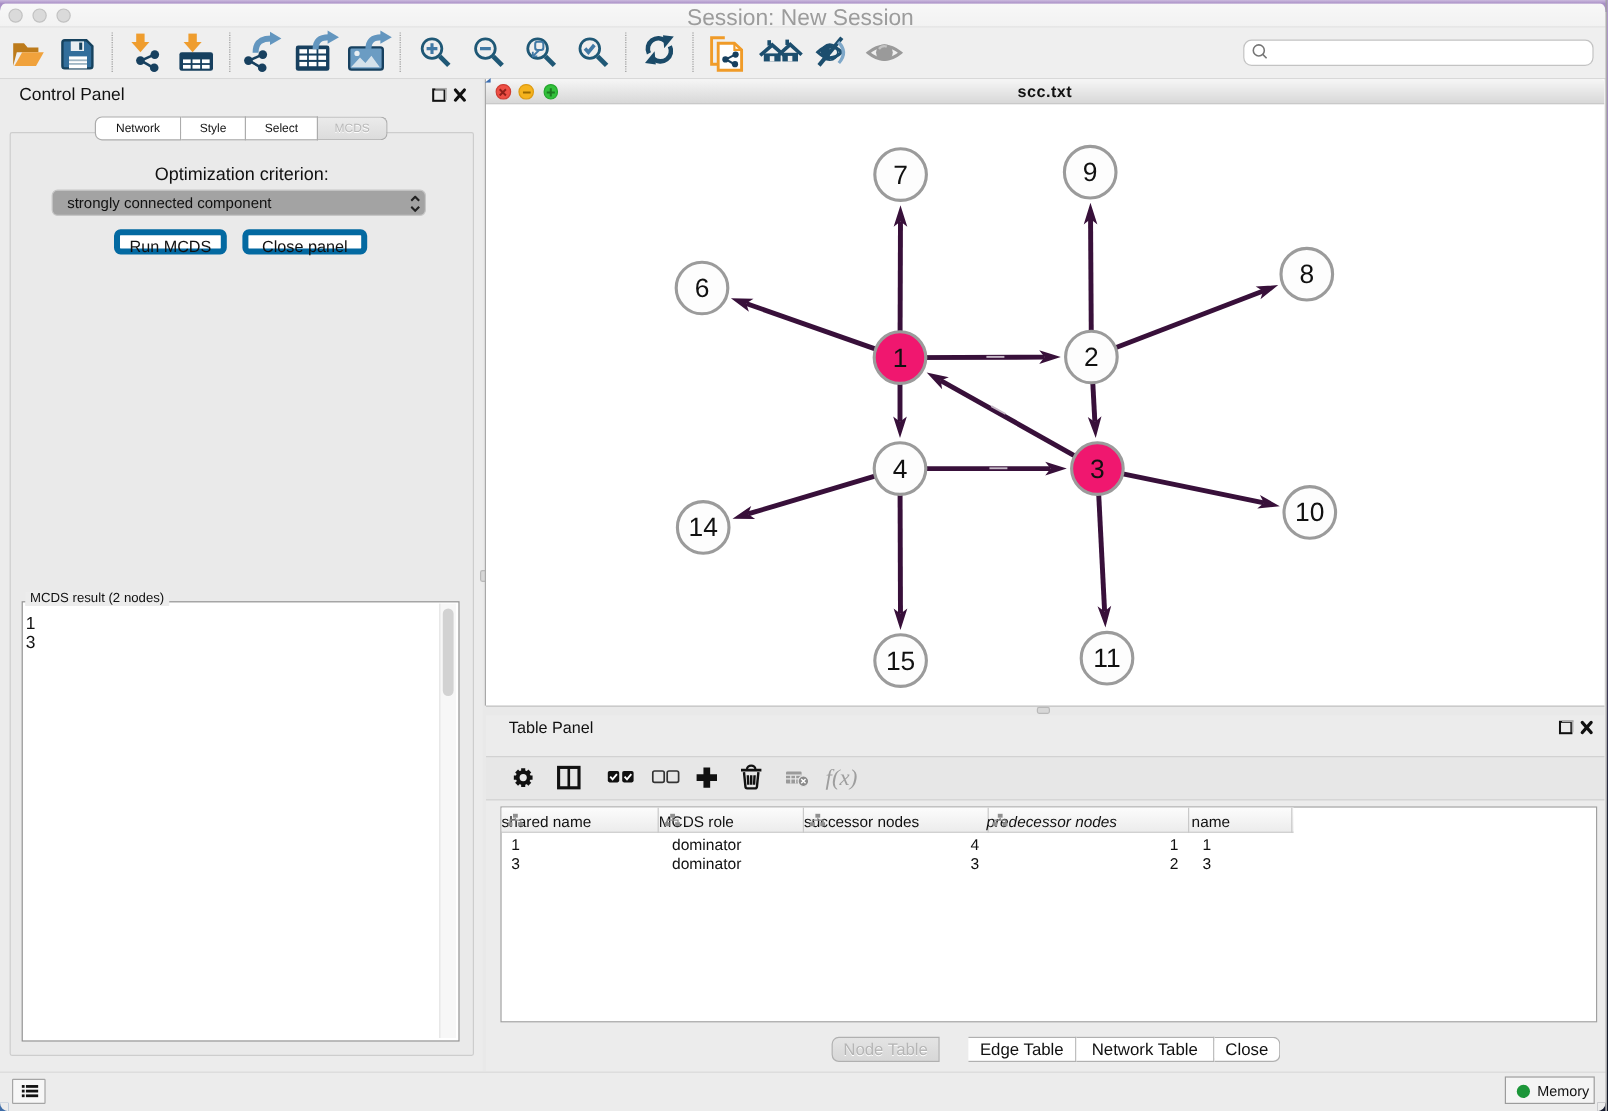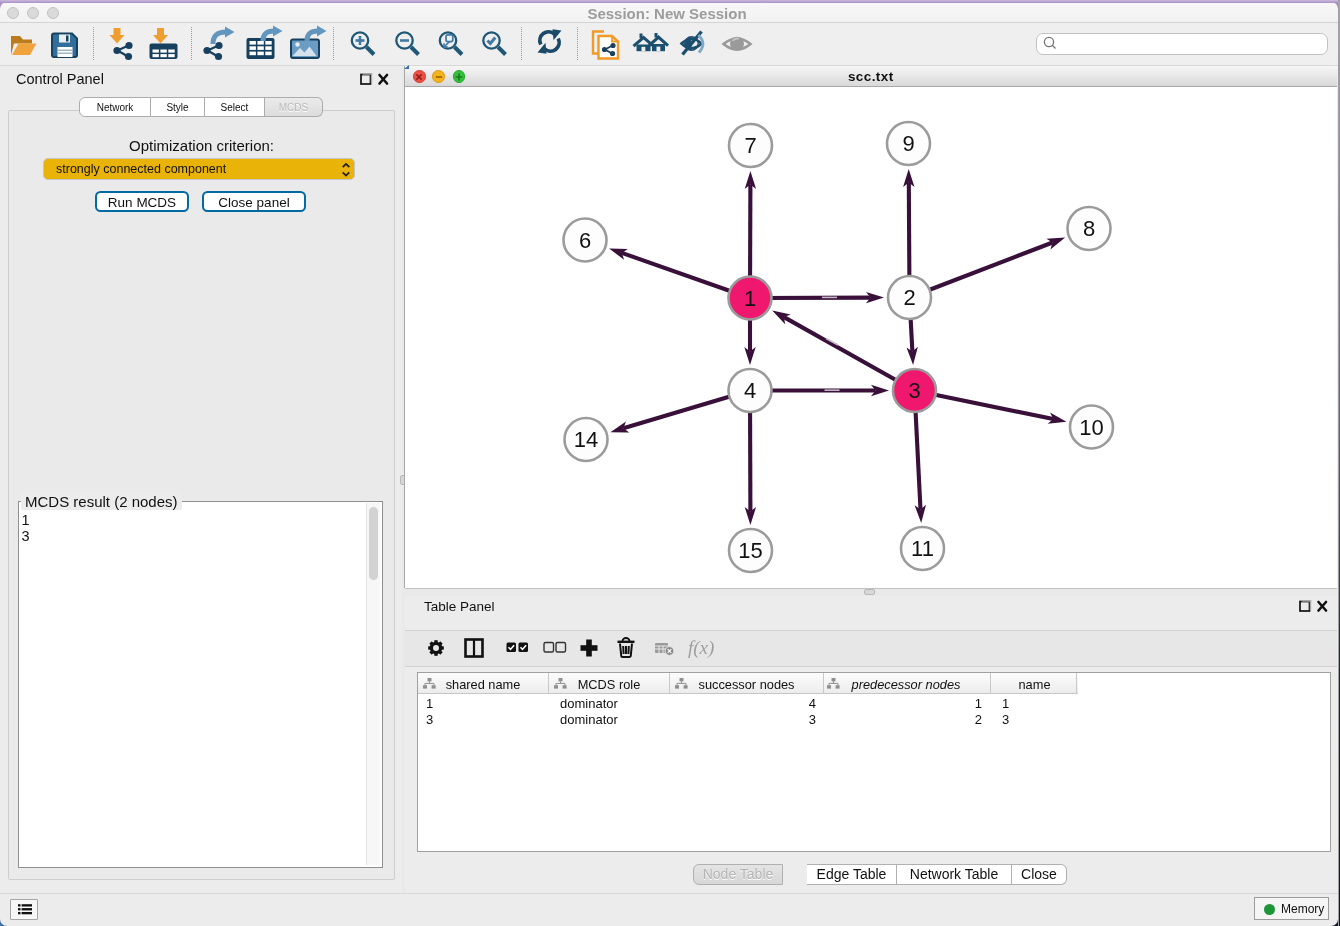--- a/index.html
+++ b/index.html
@@ -4,59 +4,59 @@
 <style>
 *{margin:0;padding:0;box-sizing:border-box;}
 html,body{width:1340px;height:926px;overflow:hidden;}
 body{font-family:"Liberation Sans",sans-serif;background:#ececec;position:relative;}
 .abs{position:absolute;}
 
 #deskTop{left:0;top:0;width:1340px;height:3px;background:linear-gradient(#cbbade,#a98fc6);}
 #deskRight{right:0;top:0;width:2.5px;height:926px;background:linear-gradient(#b29bcb,#6a5a86 45%,#1a1f33 75%,#111627);border-left:1px solid #a0a0a0;}
 #titlebar{left:0;top:2px;width:1338px;height:21px;background:linear-gradient(#f8f8f8,#f2f2f2);border-radius:7px 7px 0 0;border-bottom:1px solid #d4d4d4;}
 .tl{position:absolute;top:7px;width:12px;height:12px;border-radius:50%;background:#dadada;border:1px solid #c2c2c2;}
-#wtitle{left:0;top:5px;width:1334px;text-align:center;font-size:15px;color:#9c9c9c;font-weight:bold;}
+#wtitle{left:0;top:5px;width:1334px;text-align:center;font-size:19px;color:#9c9c9c;}
 #toolbar{left:0;top:23px;width:1338px;height:43px;background:#efefef;border-bottom:1px solid #d8d8d8;}
 .tsep{position:absolute;top:27px;height:33px;width:0;border-left:1px dotted #9a9a9a;}
 #searchbox{left:1036px;top:33px;width:292px;height:21.5px;background:#fff;border:1px solid #c3c3c3;border-radius:7px;}
 
 #cpanel{left:0;top:66px;width:403px;height:827px;background:#ececec;}
 #cphead{left:16px;top:71px;font-size:14.5px;color:#111;}
 #cpinner{left:8px;top:110px;width:387px;height:770px;background:#eaeaea;border:1px solid #cdcdcd;border-radius:2px;}
 .tabrow{position:absolute;display:flex;}
 .tab{height:20px;border:1px solid #acacac;border-left:none;background:#fff;font-size:10px;color:#111;display:flex;align-items:center;justify-content:center;}
 .tab.first{border-left:1px solid #acacac;border-radius:6px 0 0 6px;}
 .tab.last{border-radius:0 6px 6px 0;}
 .tab.sel{background:linear-gradient(#ebebeb,#dcdcdc);color:#b9b9b9;text-shadow:0 1px 0 #fff;}
 #opt{left:0;top:137px;width:403px;text-align:center;font-size:15px;color:#111;}
-#dropdown{left:43px;top:158px;width:312px;height:22px;background:#eab308;border:1px solid #c6c6c6;border-radius:5px;font-size:12.5px;color:#111;line-height:21px;padding-left:12px;}
-.btn{position:absolute;height:21px;background:#fff;border:2px solid #0369a1;border-radius:5.5px;font-size:13.5px;color:#111;text-align:center;line-height:19px;}
+#dropdown{left:43px;top:158px;width:312px;height:22px;background:#a3a3a3;border:1px solid #c6c6c6;border-radius:5px;font-size:12.5px;color:#111;line-height:21px;padding-left:12px;}
+.btn{position:absolute;height:21px;background:#fff;border:5px solid #0369a1;border-radius:5.5px;font-size:13.5px;color:#111;text-align:center;line-height:19px;}
 #mcdsbox{left:18px;top:501px;width:365px;height:367px;border:1px solid #8f8f8f;background:#fff;}
-#mcdslabel{left:21px;top:493px;background:#ececec;padding:0 4px;font-size:15px;color:#111;}
+#mcdslabel{left:21px;top:493px;background:#ececec;padding:0 4px;font-size:11px;color:#111;}
 #mcdstext{left:21.5px;top:511.5px;font-size:14.5px;line-height:16.3px;color:#111;}
 #mcdsscroll{left:366px;top:503px;width:14px;height:362px;background:#f7f7f7;border-left:1px solid #e4e4e4;}
 #mcdsthumb{left:368.5px;top:507px;width:9px;height:73px;background:#d2d2d2;border-radius:4.5px;}
 
 #vdivider{left:402px;top:66px;width:2.5px;height:827px;background:#e9e9e9;}
 #vdivhandle{left:399.5px;top:474.5px;width:7px;height:10px;background:#d7d7d7;border:1px solid #b9b9b9;border-radius:2px;}
 #hdivider{left:404.5px;top:588px;width:932.5px;height:8px;background:#e9e9e9;border-top:1px solid #c2c2c2;}
 #hdivhandle{left:864px;top:589px;width:11px;height:6px;background:#d7d7d7;border:1px solid #b9b9b9;border-radius:2px;}
 
 #netwin{left:404.5px;top:66px;width:932.5px;height:522px;background:#fff;}
 #nettitle{left:0;top:0;width:932.5px;height:20.5px;background:linear-gradient(#f6f6f6,#d8d8d8);border-bottom:1px solid #a8a8a8;border-radius:3px 3px 0 0;}
 .mtl{position:absolute;top:4px;width:12.5px;height:12.5px;border-radius:50%;}
 #netname{left:0px;top:3px;width:932.5px;text-align:center;font-size:13.5px;font-weight:bold;color:#111;letter-spacing:0.4px;}
 
 #tpanel{left:404.5px;top:596px;width:932.5px;height:297px;background:#ececec;}
 #tphead{left:19.5px;top:3px;font-size:13.5px;color:#111;}
 #tptoolbar{left:0;top:34px;width:932.5px;height:37px;background:#e7e7e7;border-top:1px solid #d2d2d2;border-bottom:1px solid #d2d2d2;}
 #ttable{left:12.5px;top:76px;width:914px;height:180px;background:#fff;border:1px solid #a0a0a0;}
 #thead{left:0;top:0;width:660px;height:21px;background:linear-gradient(#fcfcfc,#ececec);border-bottom:1px solid #c6c6c6;}
 .hcol{position:absolute;top:0;height:21px;border-right:1px solid #c9c9c9;}
-.htext{width:100%;text-align:center;font-size:12.8px;color:#111;margin-top:3.5px;}
+.htext{width:100%;text-align:left;font-size:12.8px;color:#111;margin-top:3.5px;}
 .trow{position:absolute;left:0;width:912px;height:16px;font-size:13px;color:#111;}
 .tcell{position:absolute;top:0;height:16px;line-height:16px;}
 
 #btabs{left:288.5px;top:268px;}
 .btab{height:20.5px;border:1px solid #b0b0b0;border-left:none;background:#fff;font-size:14px;color:#111;display:flex;align-items:center;justify-content:center;}
 
 #statusbar{left:0;top:893px;width:1338px;height:33px;background:#ececec;border-top:1px solid #d9d9d9;}
 #listbtn{left:10px;top:899px;width:28px;height:20.5px;background:#f7f7f7;border:1px solid #a5a5a5;border-radius:1px;}
 #membtn{left:1254px;top:897px;width:75px;height:23px;background:#f5f5f5;border:1px solid #9c9c9c;font-size:12px;color:#111;}
 </style>

